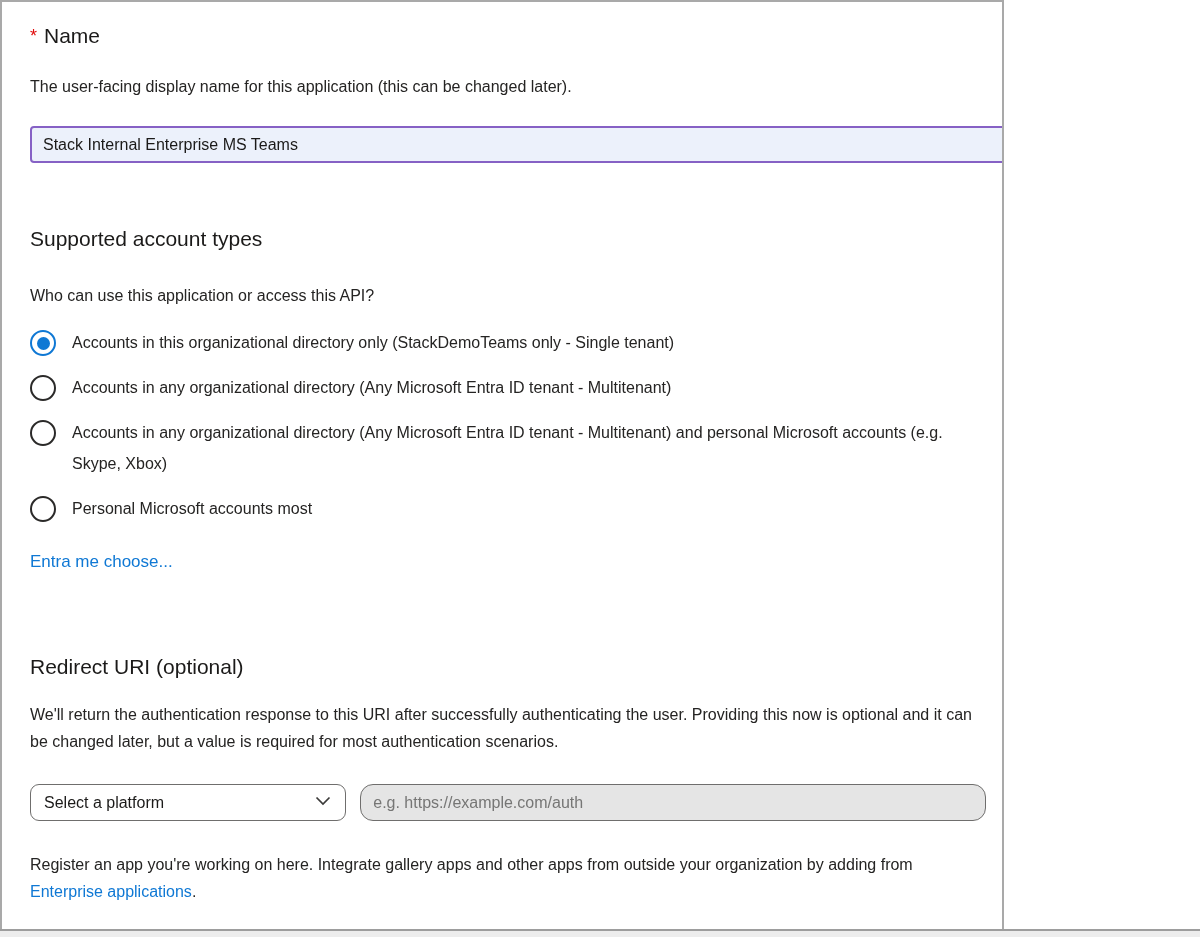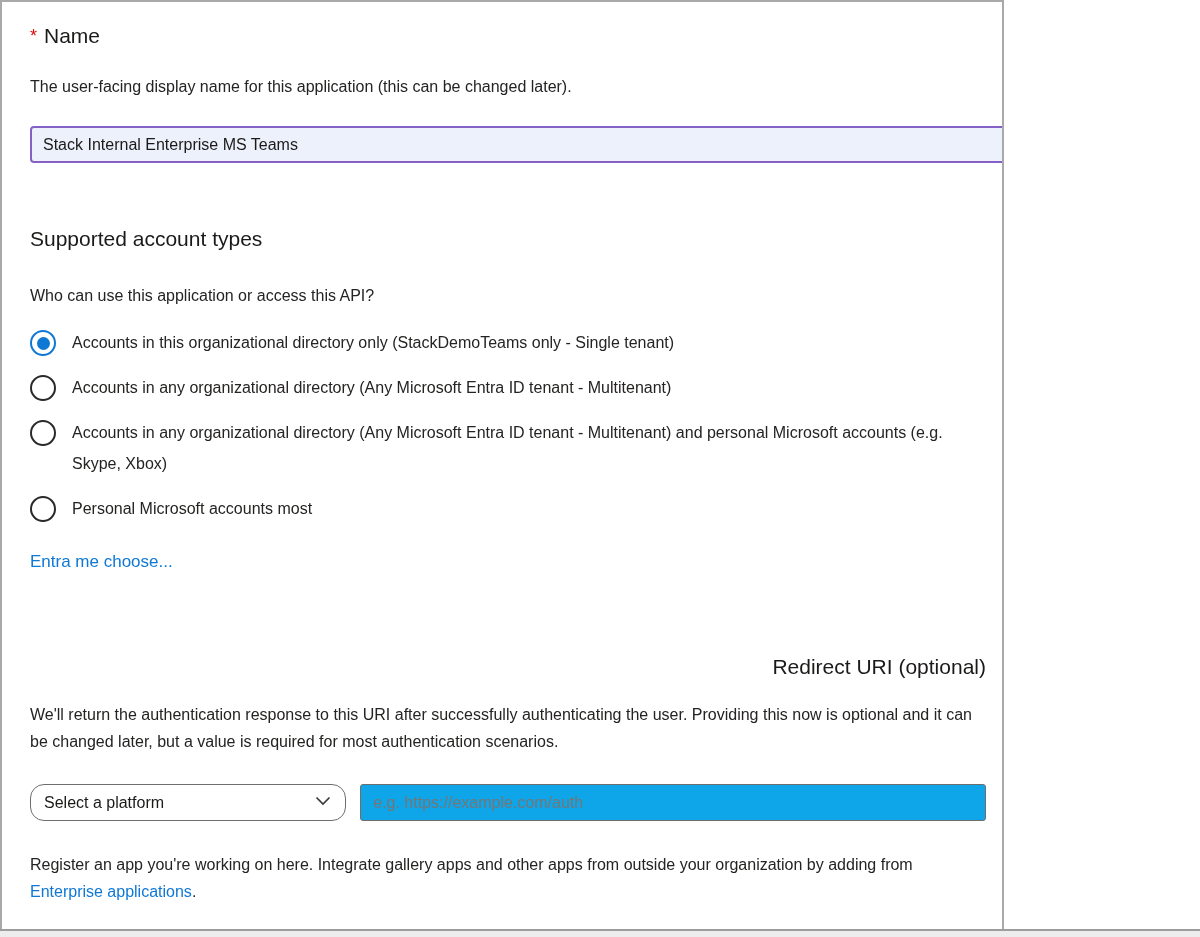--- a/index.html
+++ b/index.html
@@ -71,37 +71,37 @@
     background: #0f78d4; display: block;
   }
   .radio-label {
     font-size: 16px; line-height: 31px; margin-left: 16px; margin-top: -3px;
     max-width: 1000px; color: #252423;
   }
 
   .link { color: #0f78d4; text-decoration: none; cursor: pointer; }
   .help-link-row { margin-top: 28px; font-size: 17px; }
 
-  .h-redirect { margin-top: 81px; text-align: right; }
+  .h-redirect { margin-top: 81px; }
   .redirect-desc { font-size: 16px; line-height: 27px; margin-top: 21px; max-width: 1040px; color: #252423; }
 
   .uri-row { display: flex; margin-top: 29px; }
   .platform-select {
     width: 350px; height: 37px;
-    border: 1.5px solid #6f6e6d; border-radius: 14px;
+    border: 1.5px solid #6f6e6d; border-radius: 9px;
     display: flex; align-items: center; justify-content: space-between;
     padding: 0 13px; cursor: pointer; background: #ffffff;
   }
   .platform-select-label { font-size: 16px; color: #1b1a19; }
   .uri-input {
     width: 696px; height: 37px; margin-left: 14px;
-    border: 1.5px solid #6f6e6d; border-radius: 3px;
+    border: 1.5px solid #6f6e6d; border-radius: 13px;
     font-family: "Liberation Sans", sans-serif;
     font-size: 16px; padding: 16px 12px; color: #1b1a19;
-    background: #0ea5e9; outline: none;
+    background: #e5e5e5; outline: none;
   }
   .uri-input::placeholder { color: #767675; opacity: 1; }
 
   .footer-text { font-size: 16px; line-height: 27px; margin-top: 30px; max-width: 1000px; color: #252423; }
 </style>
 </head>
 <body>
 
 <div class="frame">
   <div class="content">

